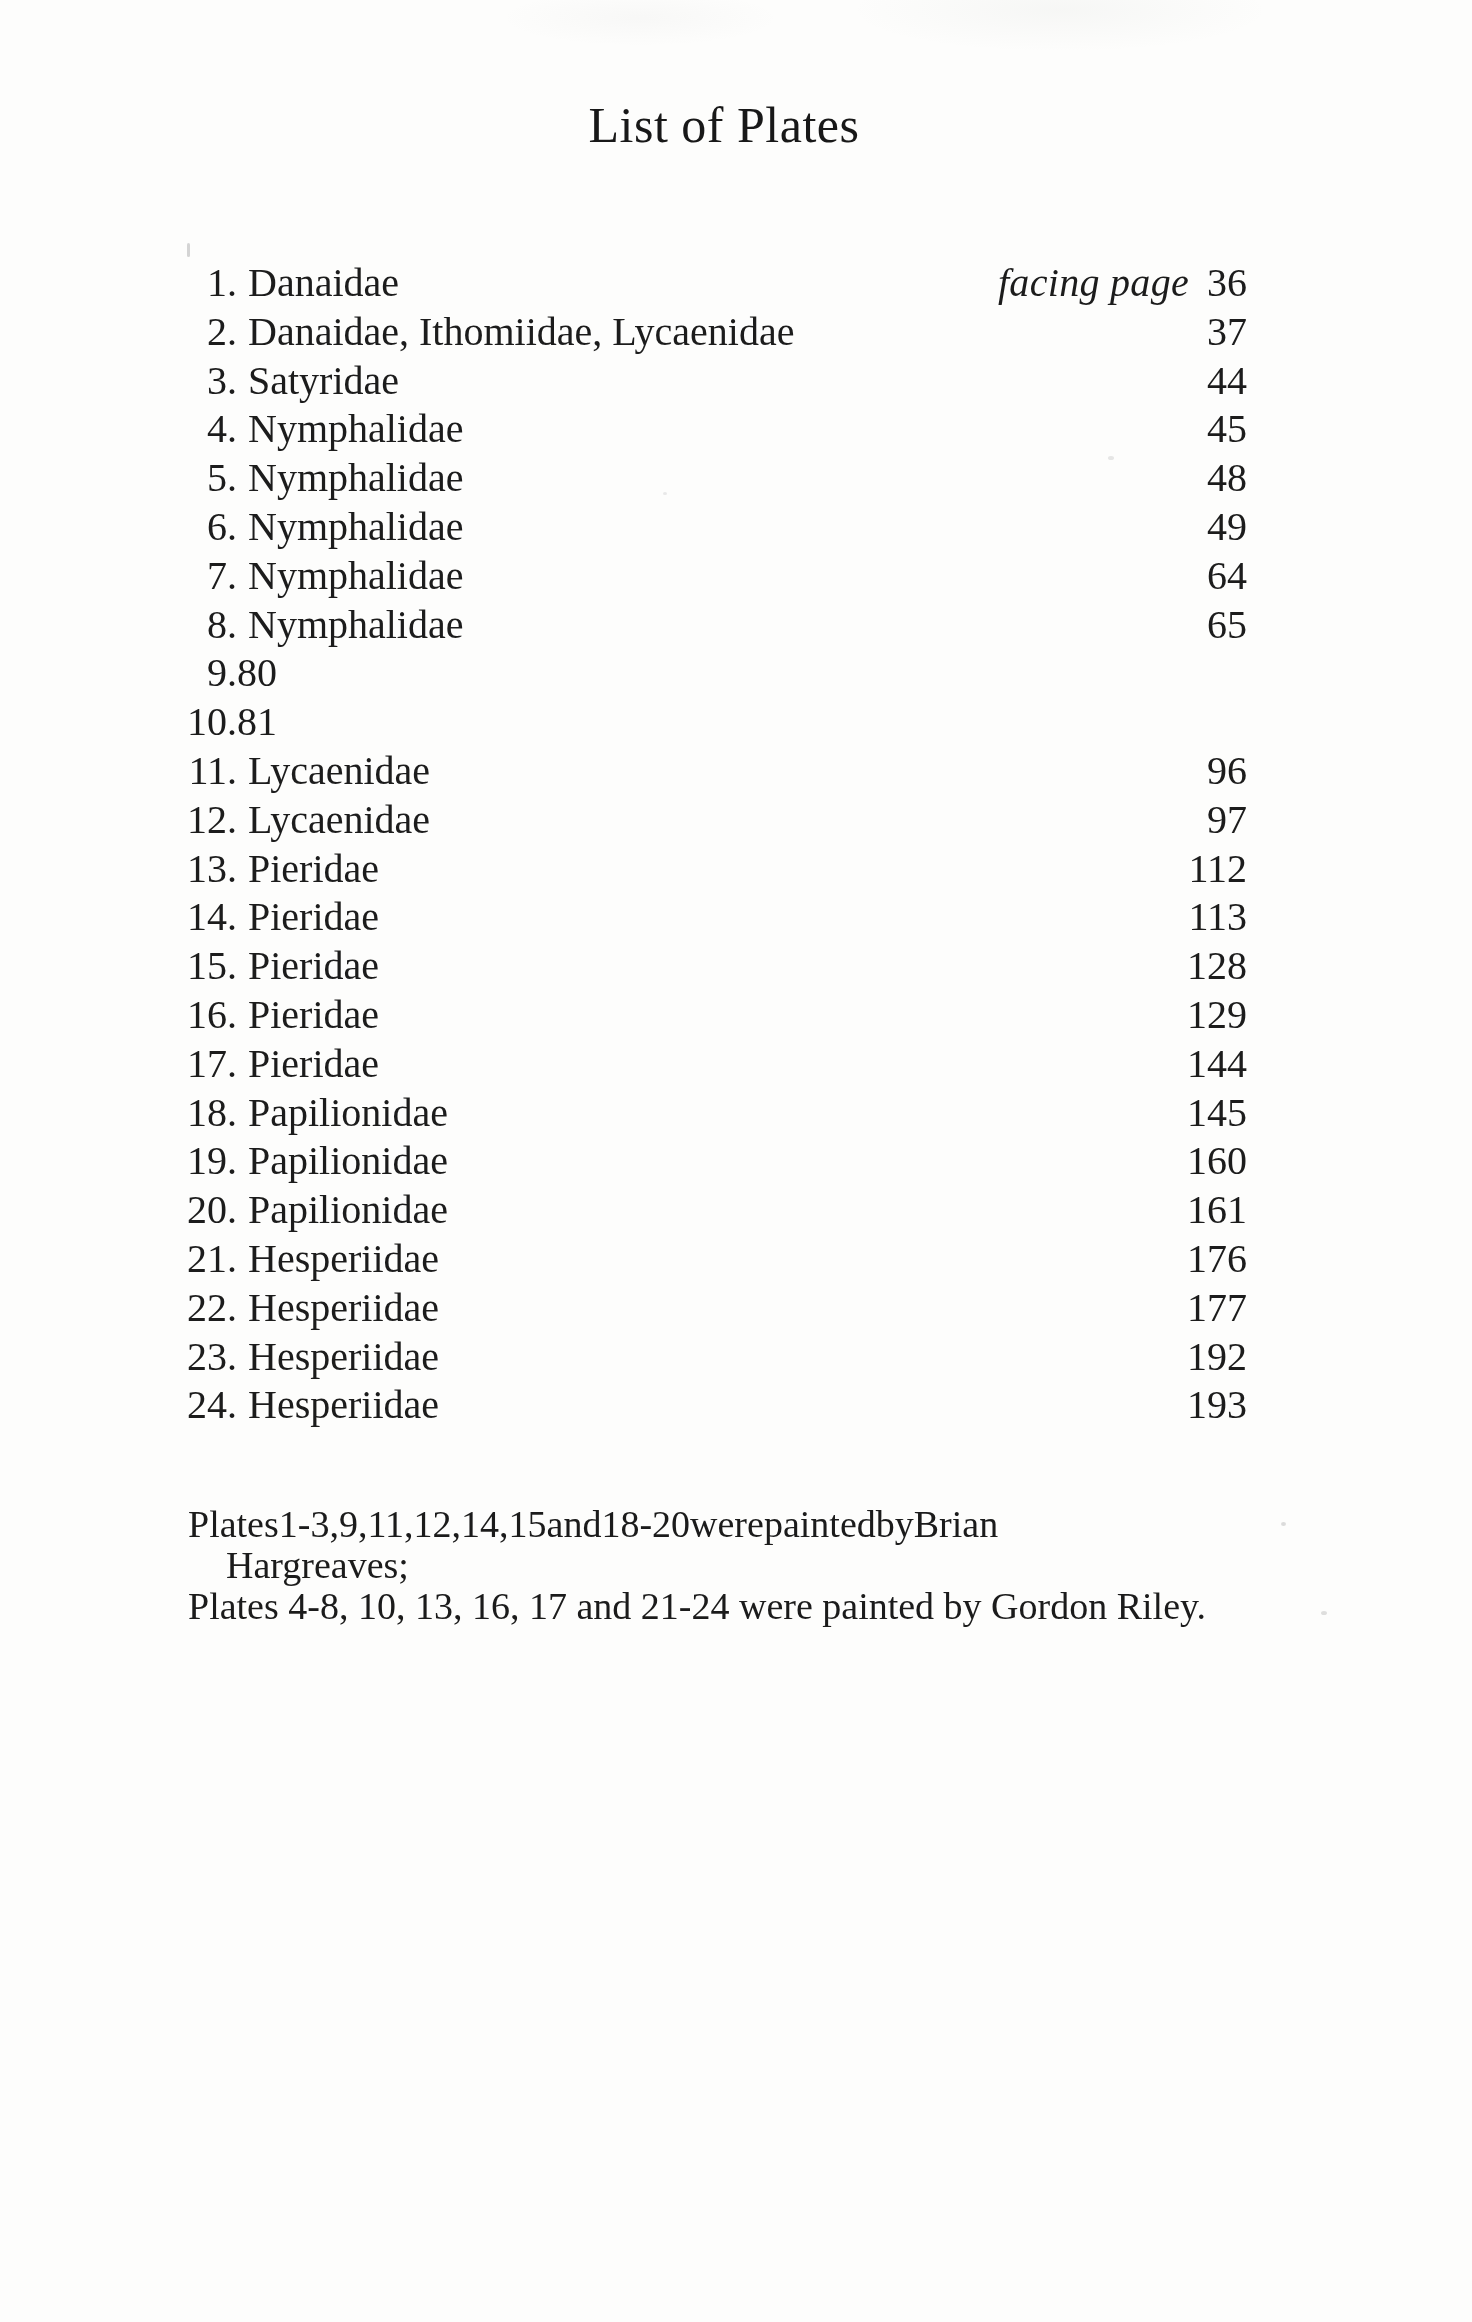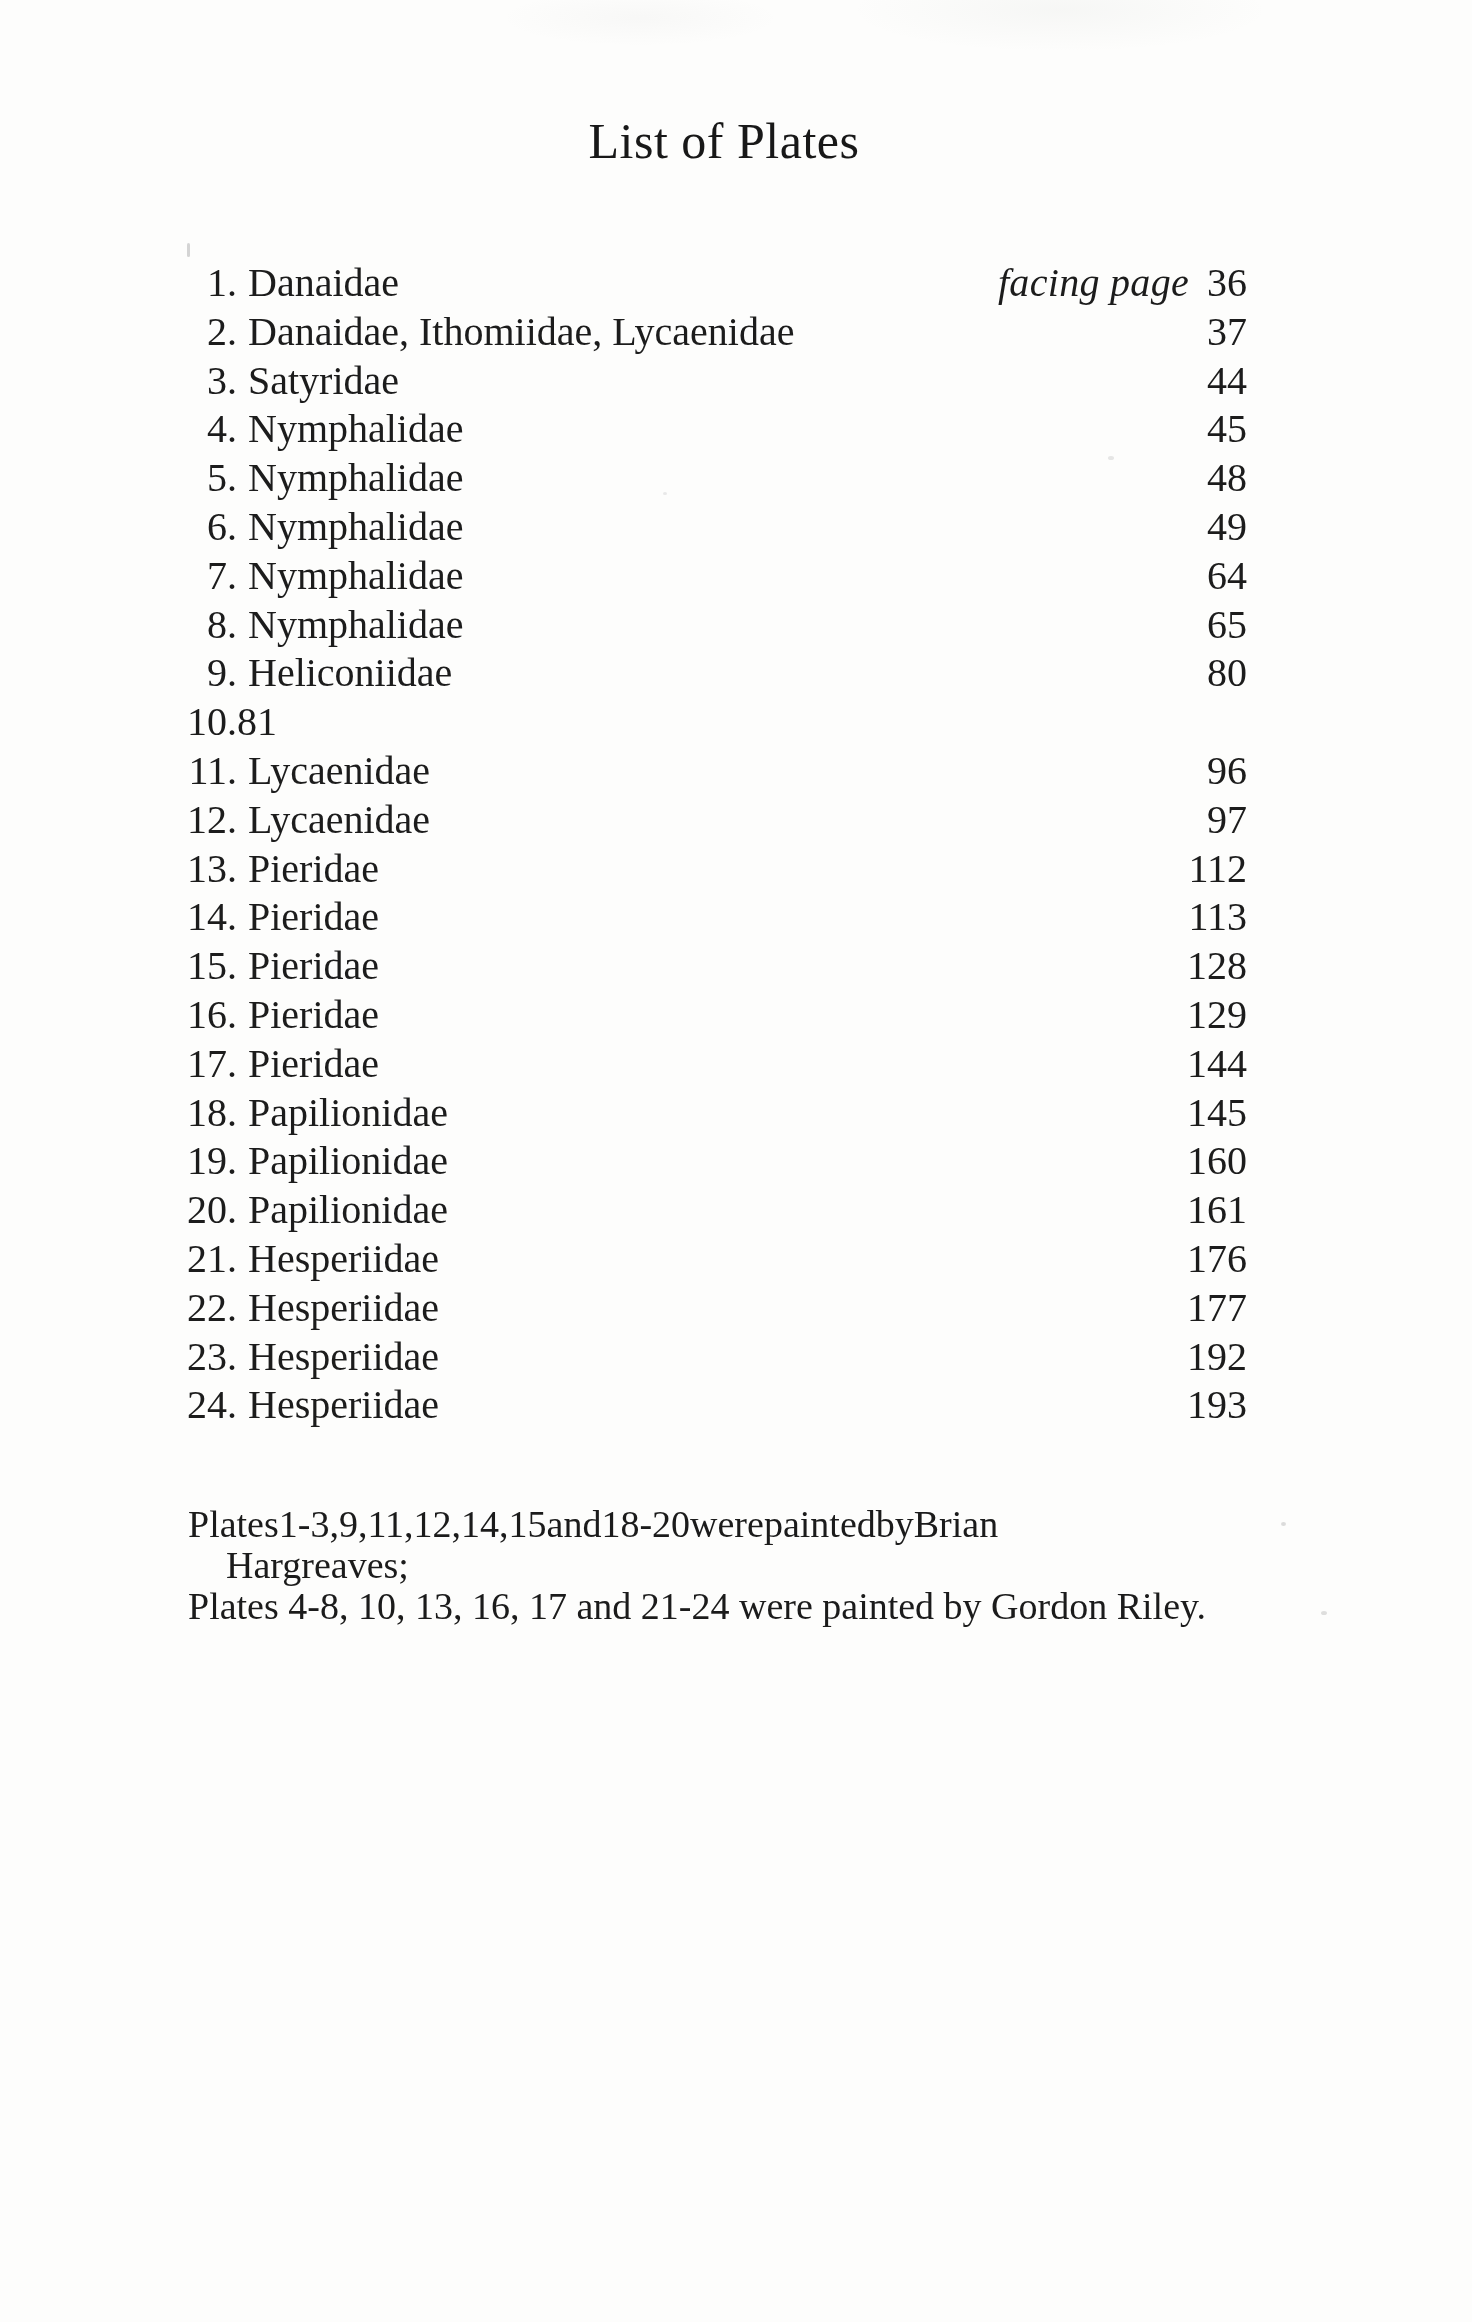--- a/index.html
+++ b/index.html
@@ -26,21 +26,20 @@
   .title {
     position: absolute;
     top: 96px;
     left: 0; right: 0;
     padding-right: 24px;
     text-align: center;
     font-size: 50px;
     line-height: 58px;
     letter-spacing: 0.5px;
     color: #181818;
-    margin-top: 16px;
   }
 
   .plate-list {
     position: absolute;
     top: 259px;
     left: 140px;
     width: 1107px;
   }
   .plate-row {
     display: flex;
@@ -149,21 +148,20 @@
     </div>
 
     <div class="plate-row">
       <span class="num">8.</span>
       <span class="label">Nymphalidae</span>
       <span class="pagecell"><span class="pgnum">65</span></span>
     </div>
 
     <div class="plate-row">
       <span class="num">9.</span>
-      <span class="label">Heliconiidae</span>
       <span class="pagecell"><span class="pgnum">80</span></span>
     </div>
 
     <div class="plate-row">
       <span class="num">10.</span>
       <span class="pagecell"><span class="pgnum">81</span></span>
     </div>
 
     <div class="plate-row">
       <span class="num">11.</span>

